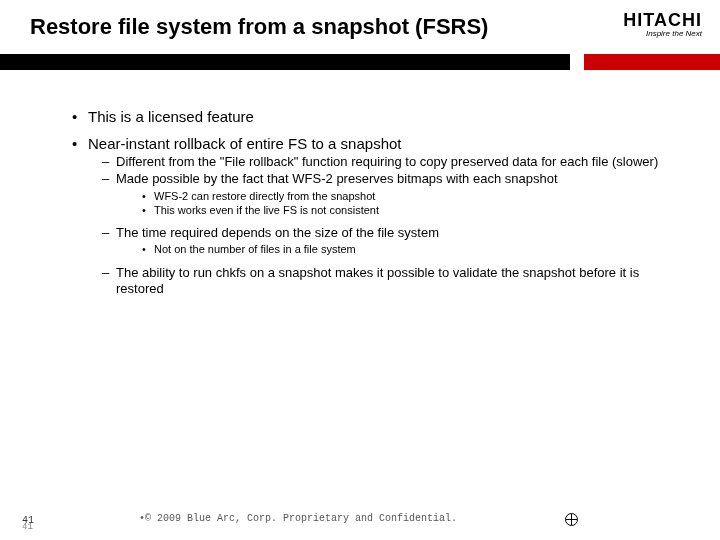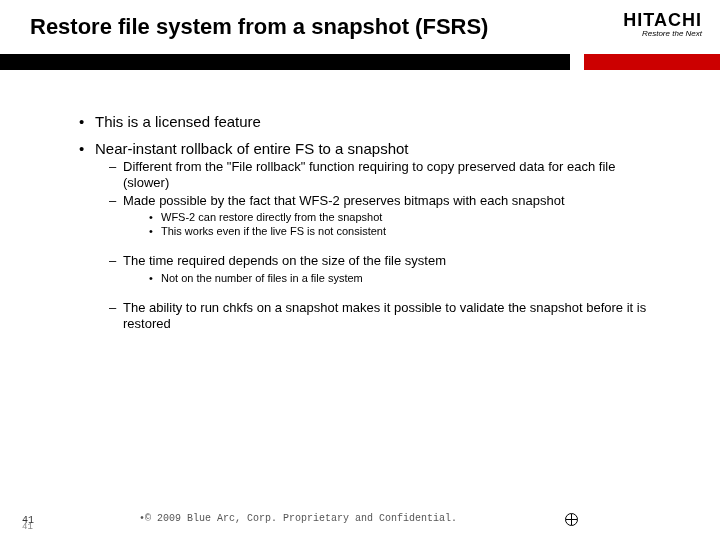--- a/index.html
+++ b/index.html
@@ -60,21 +60,21 @@
   .div-black { background: #000; flex: 0 0 570px; height: 100%; }
   .div-white { background: #fff; flex: 0 0 14px; height: 100%; }
   .div-red   { background: #c00; flex: 1 1 auto; height: 100%; }
 
   .body {
     position: absolute;
     top: 98px;
     left: 64px;
     right: 40px;
   }
-  ul { margin: 15px; padding: 0; list-style: none; }
+  ul { margin: 8px; padding: 0; list-style: none; }
   .lvl1 > li {
     font-size: 15px;
     margin: 10px 0 6px 0;
     padding-left: 16px;
     position: relative;
   }
   .lvl1 > li::before {
     content: "•";
     position: absolute;
     left: 0;
@@ -181,21 +181,21 @@
 </style>
 </head>
 <body>
 
 <div class="slide">
 
   <div class="header">
     <div class="title">Restore file system from a snapshot (FSRS)</div>
     <div class="logo-top">
       <div class="logo-word">HITACHI</div>
-      <div class="logo-tag">Restore the Next</div>
+      <div class="logo-tag">Inspire the Next</div>
     </div>
     <div class="divider">
       <div class="div-black"></div>
       <div class="div-white"></div>
       <div class="div-red"></div>
     </div>
   </div>
 
   <div class="body">
     <ul class="lvl1">

